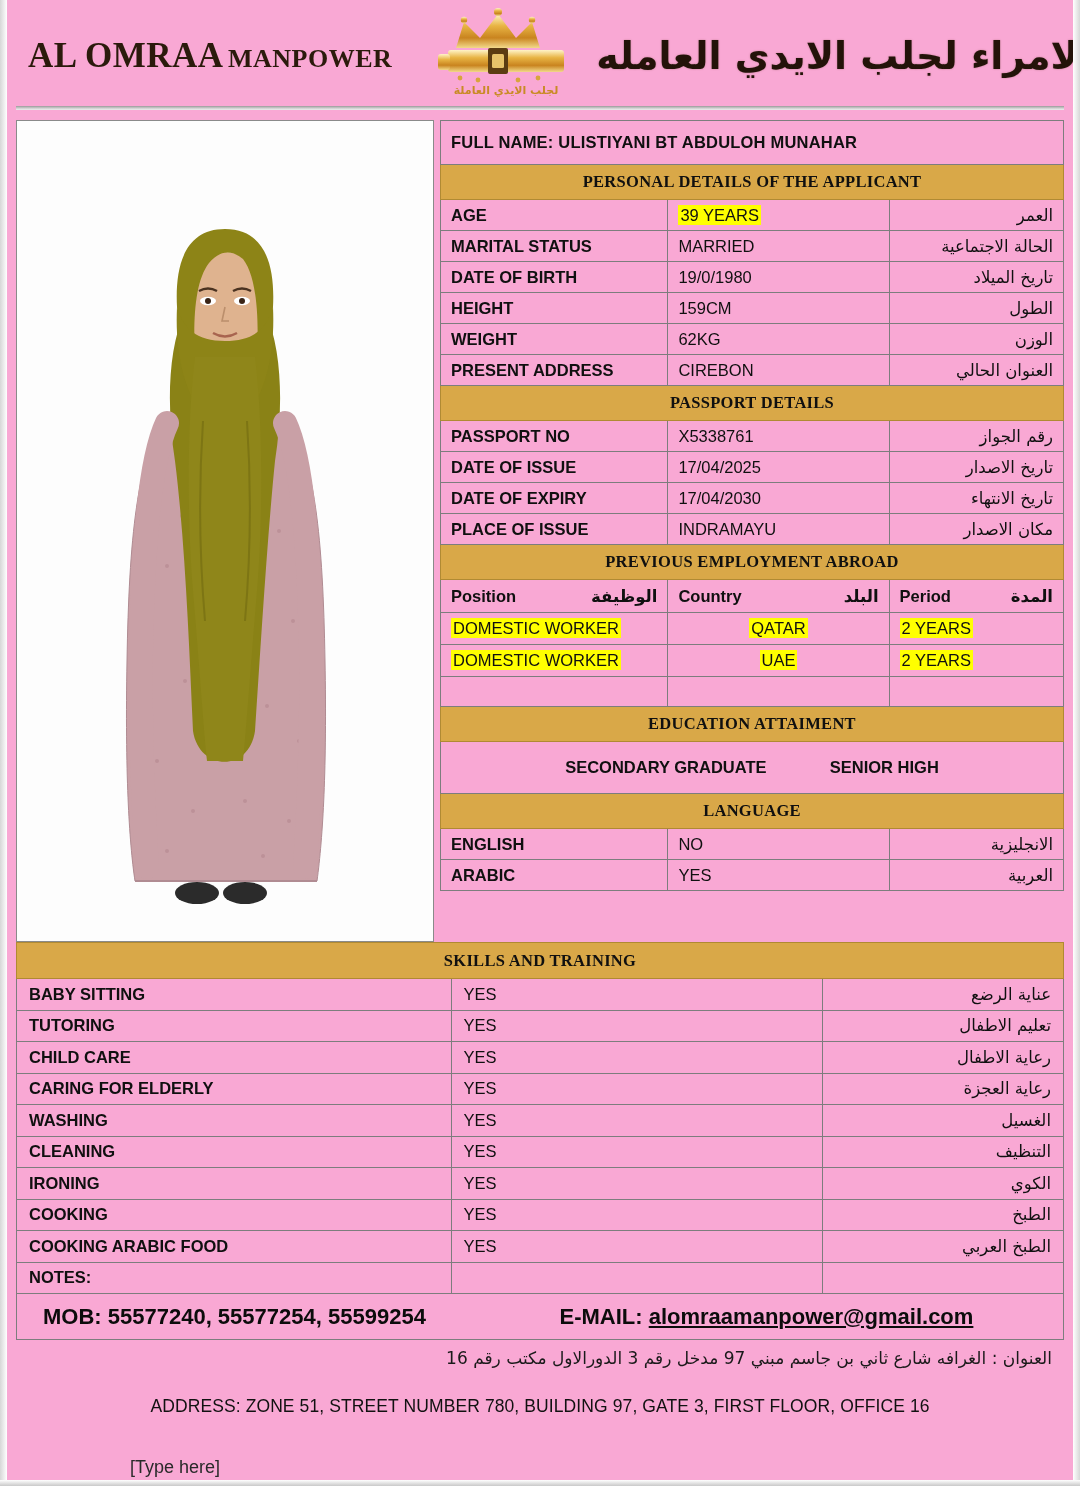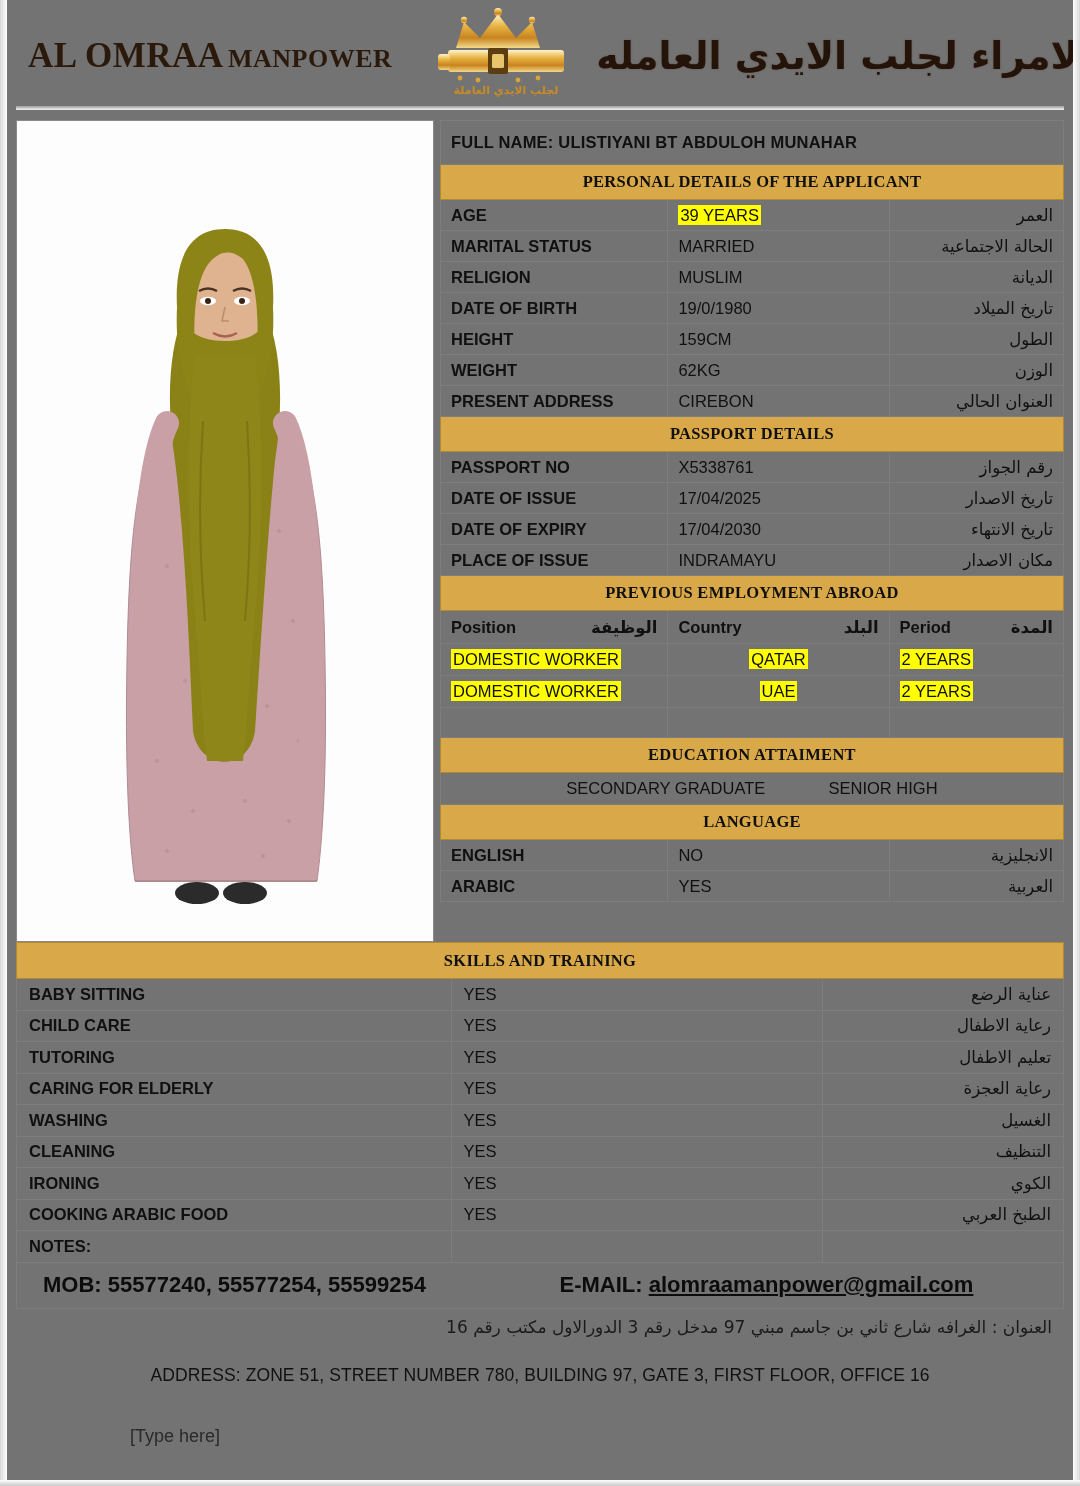--- a/index.html
+++ b/index.html
@@ -4,21 +4,21 @@
 <style>
   html, body {
     margin: 0;
     padding: 0;
     background: #ffffff;
   }
   .page {
     position: relative;
     width: 1080px;
     height: 1486px;
-    background: #737373;
+    background: #f9a8d4;
     font-family: "Liberation Sans", sans-serif;
     overflow: hidden;
     box-sizing: border-box;
   }
 
   
   .header {
     position: relative;
     height: 112px;
     display: flex;
@@ -143,21 +143,21 @@
 
   .hl { background: #ffff00; padding: 1px 2px; }
 
   .emp-head td { font-weight: bold; font-size: 17px; height: 33px; }
   .emp-head .pair { display:flex; justify-content: space-between; align-items:center; }
   .emp-head .pair .a { font-family:"DejaVu Sans", sans-serif; direction:rtl; font-weight:bold; }
   .emp-row td { height: 32px; }
   .emp-center { text-align: center; }
   .emp-blank td { height: 30px; }
 
-  .edu-row td { text-align:center; font-weight:normal; font-size:18px; height: 32px; }
+  .edu-row td { text-align:center; font-weight:bold; font-size:18px; height: 52px; }
   .edu-row .gap { display:inline-block; width:54px; }
 
   
   .skills { margin: 0 16px; }
   table.sk { border-collapse: collapse; width: 100%; table-layout: fixed; }
   table.sk td {
     border: 1px solid #7d7d7d;
     padding: 0 12px;
     height: 31.5px;
     font-size: 16.5px;
@@ -366,25 +366,20 @@
             <td class="lbl">AGE</td>
             <td class="val"><span class="hl">39 YEARS</span></td>
             <td class="ar">العمر</td>
           </tr>
           <tr class="row-h">
             <td class="lbl">MARITAL STATUS</td>
             <td class="val">MARRIED</td>
             <td class="ar">الحالة الاجتماعية</td>
           </tr>
           <tr class="row-h">
-            <td class="lbl">RELIGION</td>
-            <td class="val">MUSLIM</td>
-            <td class="ar">الديانة</td>
-          </tr>
-          <tr class="row-h">
             <td class="lbl">DATE OF BIRTH</td>
             <td class="val">19/0/1980</td>
             <td class="ar">تاريخ الميلاد</td>
           </tr>
           <tr class="row-h">
             <td class="lbl">HEIGHT</td>
             <td class="val">159CM</td>
             <td class="ar">الطول</td>
           </tr>
           <tr class="row-h">
@@ -501,48 +496,53 @@
       <tbody>
         <tr>
           <td class="band" colspan="3">SKILLS AND TRAINING</td>
         </tr>
         <tr>
           <td class="sk-name">BABY SITTING</td>
           <td>YES</td>
           <td class="ar">عناية الرضع</td>
         </tr>
         <tr>
+          <td class="sk-name">TUTORING</td>
+          <td>YES</td>
+          <td class="ar">تعليم الاطفال</td>
+        </tr>
+        <tr>
           <td class="sk-name">CHILD CARE</td>
           <td>YES</td>
           <td class="ar">رعاية الاطفال</td>
         </tr>
         <tr>
-          <td class="sk-name">TUTORING</td>
-          <td>YES</td>
-          <td class="ar">تعليم الاطفال</td>
-        </tr>
-        <tr>
           <td class="sk-name">CARING FOR ELDERLY</td>
           <td>YES</td>
           <td class="ar">رعاية العجزة</td>
         </tr>
         <tr>
           <td class="sk-name">WASHING</td>
           <td>YES</td>
           <td class="ar">الغسيل</td>
         </tr>
         <tr>
           <td class="sk-name">CLEANING</td>
           <td>YES</td>
           <td class="ar">التنظيف</td>
         </tr>
         <tr>
           <td class="sk-name">IRONING</td>
           <td>YES</td>
           <td class="ar">الكوي</td>
+        </tr>
+        <tr>
+          <td class="sk-name">COOKING</td>
+          <td>YES</td>
+          <td class="ar">الطبخ</td>
         </tr>
         <tr>
           <td class="sk-name">COOKING ARABIC FOOD</td>
           <td>YES</td>
           <td class="ar">الطبخ العربي</td>
         </tr>
         <tr>
           <td class="sk-name">NOTES:</td>
           <td></td>
           <td class="ar"></td>

